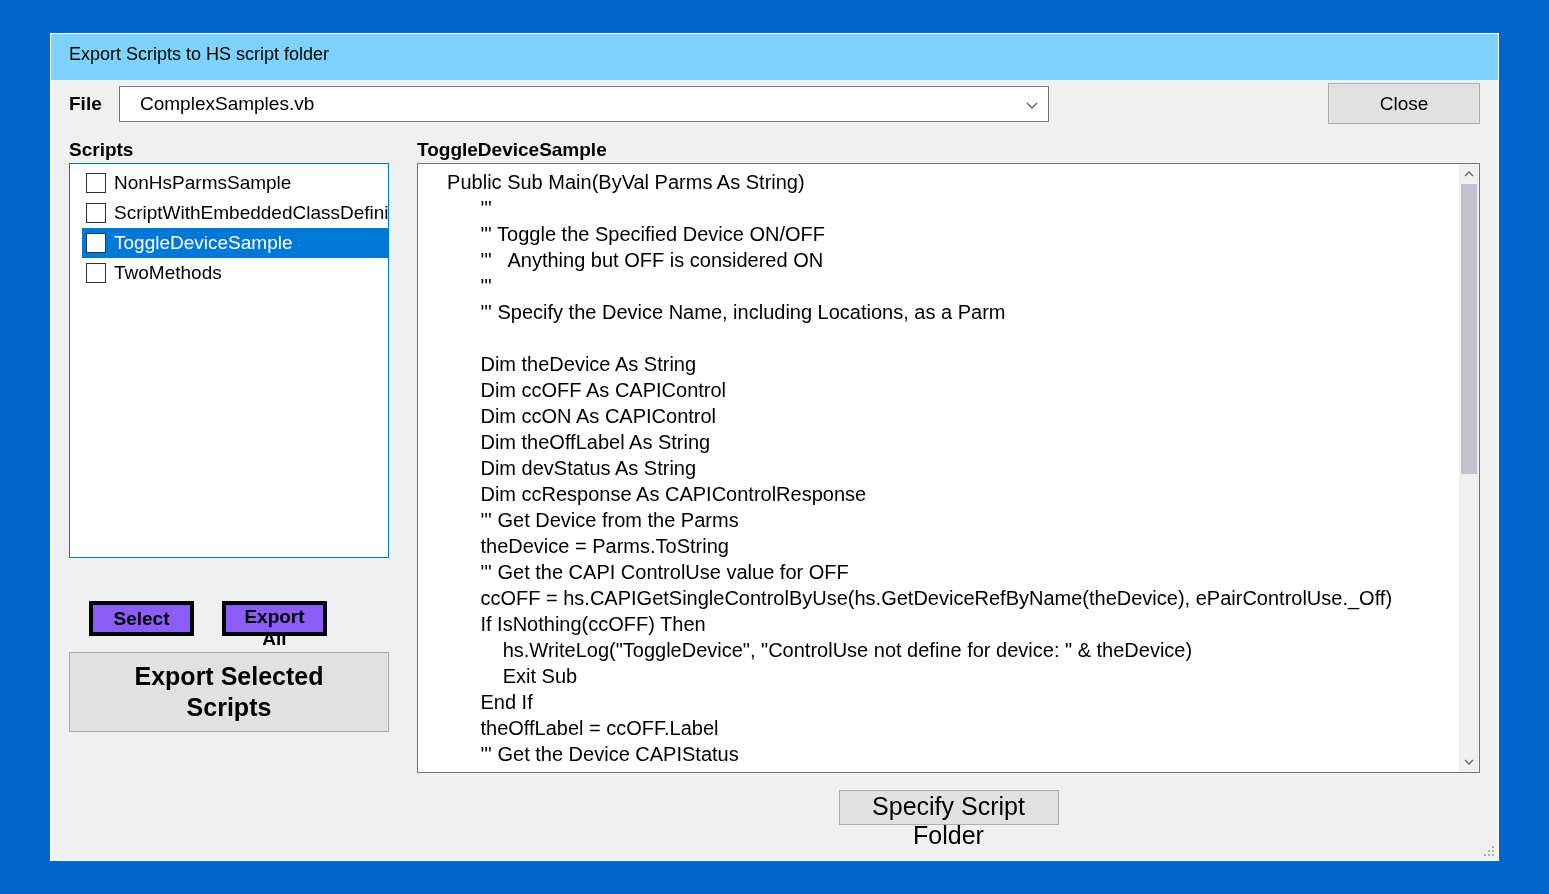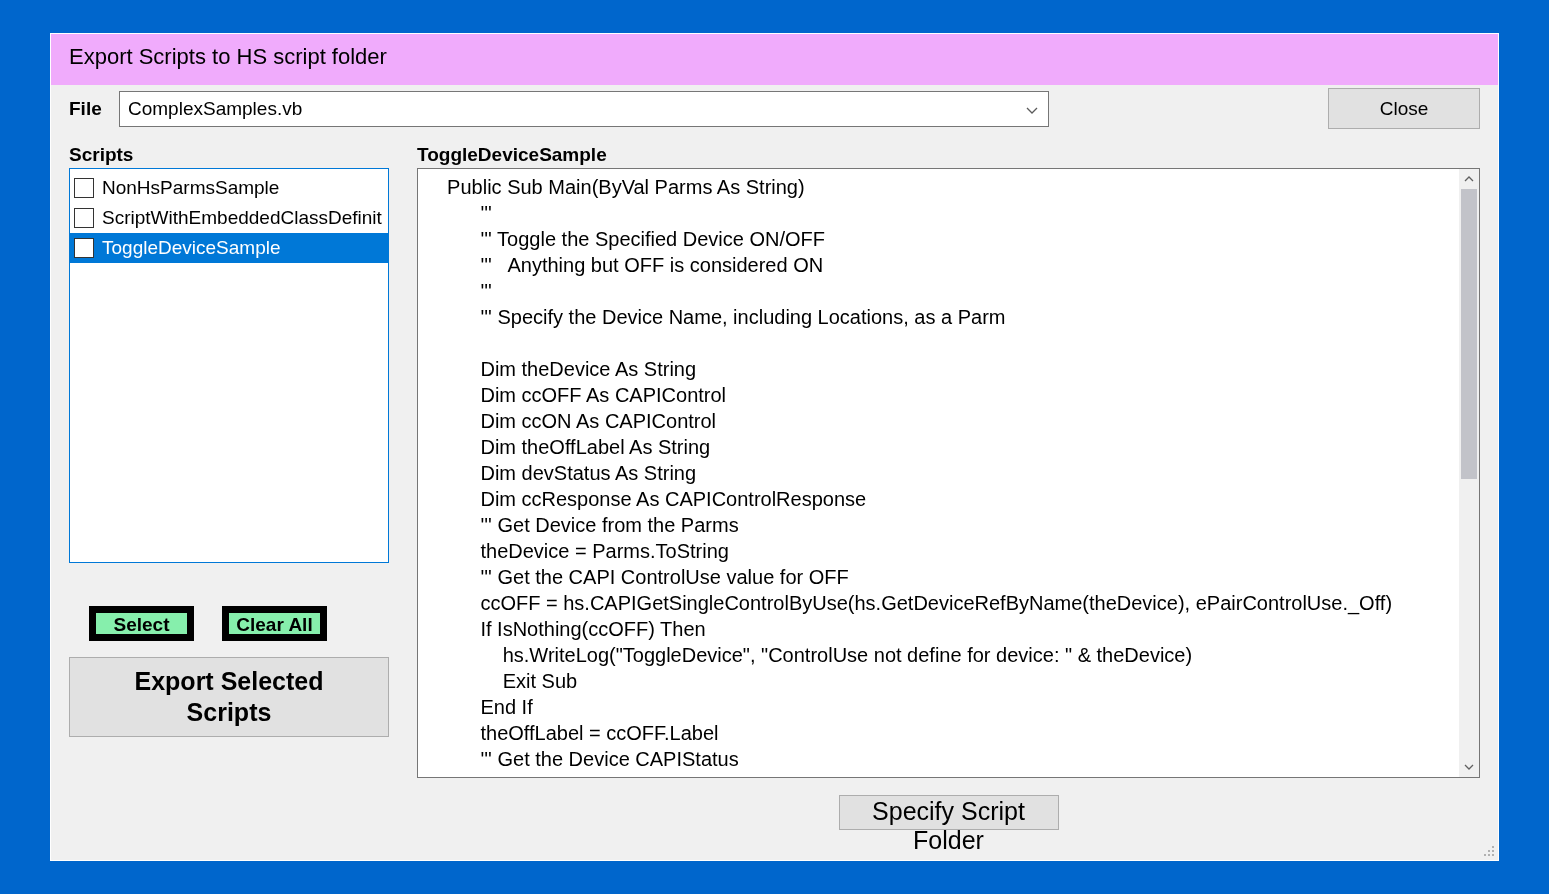--- a/index.html
+++ b/index.html
@@ -20,23 +20,23 @@
   .window {
     width: 100%;
     height: 100%;
     background: #f0f0f0;
     border: 1px solid #ffffff;
     display: flex;
     flex-direction: column;
     position: relative;
   }
   .titlebar {
-    background: #f0abfc;
+    background: #7dd3fc;
     padding: 10px 10px 15px 18px;
-    font-size: 22px;
+    font-size: 18px;
     font-weight: 400;
     color: #000;
   }
   .content {
     flex: 1;
     padding: 0 18px 18px 18px;
     display: flex;
     flex-direction: column;
     position: relative;
     border-radius: 32px;
@@ -53,21 +53,21 @@
     font-size: 19px;
     width: 40px;
   }
   .file-combo {
     flex: 0 0 930px;
     height: 36px;
     background: #fff;
     border: 1px solid #767676;
     display: flex;
     align-items: center;
-    padding-left: 8px;
+    padding-left: 20px;
     font-size: 19px;
     position: relative;
   }
   .combo-arrow {
     position: absolute;
     right: 8px;
     top: 50%;
     transform: translateY(-50%);
     width: 16px;
     height: 16px;
@@ -96,20 +96,21 @@
     font-weight: bold;
     font-size: 19px;
     margin-bottom: 2px;
   }
   .scripts-list {
     flex: 0 0 395px;
     background: #fff;
     border: 1px solid #0078d7;
     overflow: hidden;
     padding-top: 4px;
+    padding-left: 12px;
   }
   .script-item {
     display: flex;
     align-items: center;
     height: 30px;
     padding-left: 4px;
     font-size: 19px;
     cursor: pointer;
     white-space: nowrap;
     overflow: hidden;
@@ -129,22 +130,22 @@
   .script-item.selected .script-check { border-color: #333; }
   .button-row {
     display: flex;
     gap: 28px;
     margin-top: 43px;
     padding-left: 20px;
   }
   .small-btn {
     width: 105px;
     height: 35px;
-    background: #86efac;
-    border: 7px solid #000000;
+    background: #8b5cf6;
+    border: 4px solid #000000;
     font-size: 19px;
     font-weight: bold;
     cursor: pointer;
   }
   .export-btn {
     margin-top: 16px;
     width: 320px;
     height: 80px;
     background: #e1e1e1;
     border: 1px solid #adadad;
@@ -254,25 +255,29 @@
                 <span>NonHsParmsSample</span>
               </div>
               <div class="script-item">
                 <div class="script-check"></div>
                 <span>ScriptWithEmbeddedClassDefinit</span>
               </div>
               <div class="script-item selected">
                 <div class="script-check"></div>
                 <span>ToggleDeviceSample</span>
               </div>
+              <div class="script-item">
+                <div class="script-check"></div>
+                <span>TwoMethods</span>
+              </div>
             </div>
 
           <div class="button-row">
             <button class="small-btn">Select</button>
-            <button class="small-btn">Clear All</button>
+            <button class="small-btn">Export All</button>
           </div>
 
           <button class="export-btn" id="export-btn">Export Selected<br>Scripts</button>
         </div>
 
         <div class="right-col">
           <div class="preview-label">ToggleDeviceSample</div>
           <div class="preview-area">
             <div class="code-text">  Public Sub Main(ByVal Parms As String)
         '''

